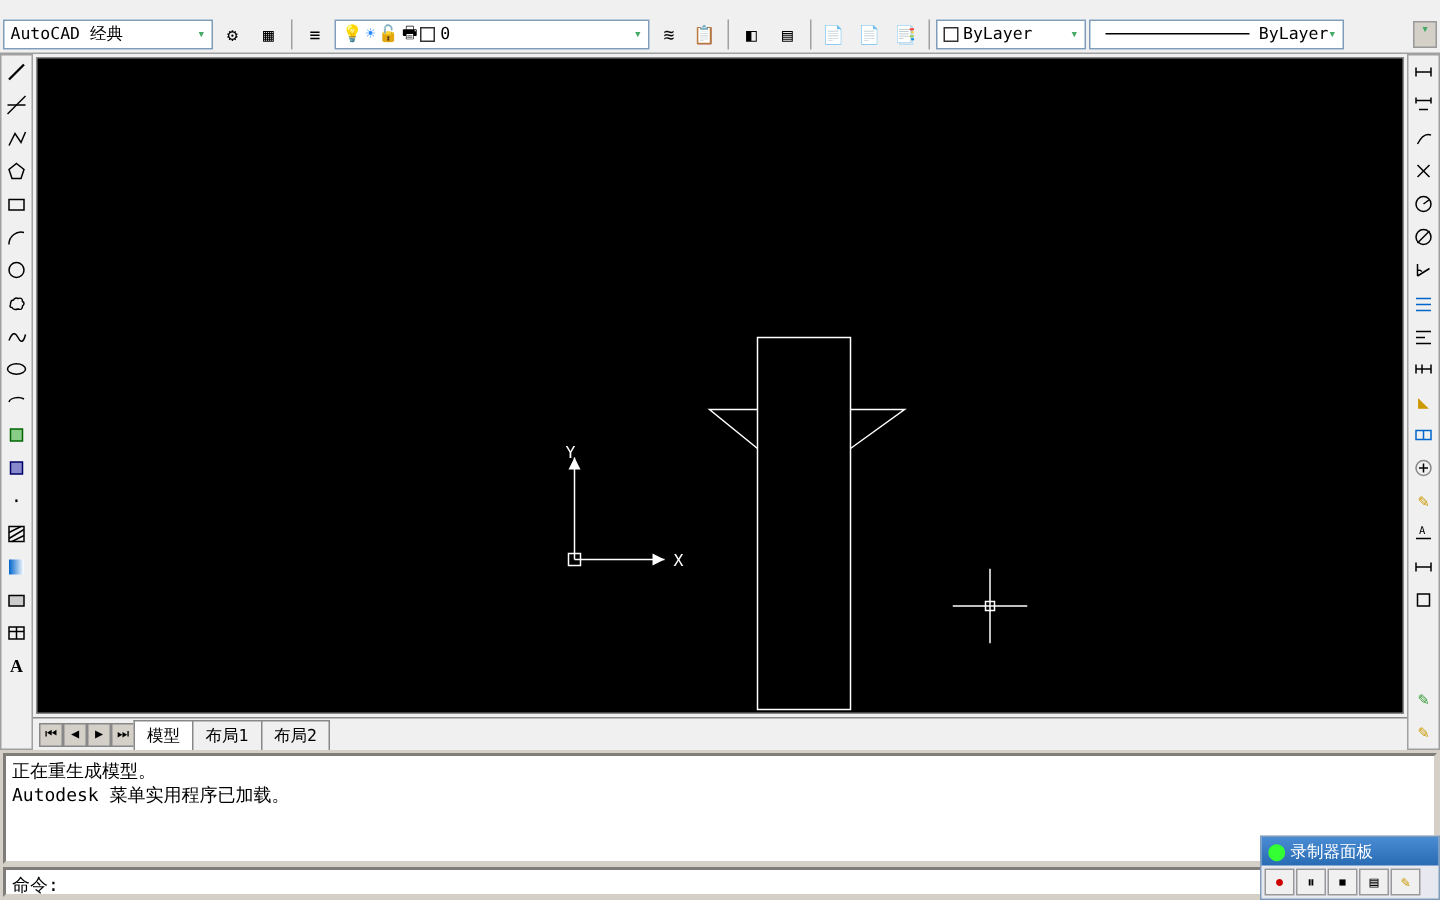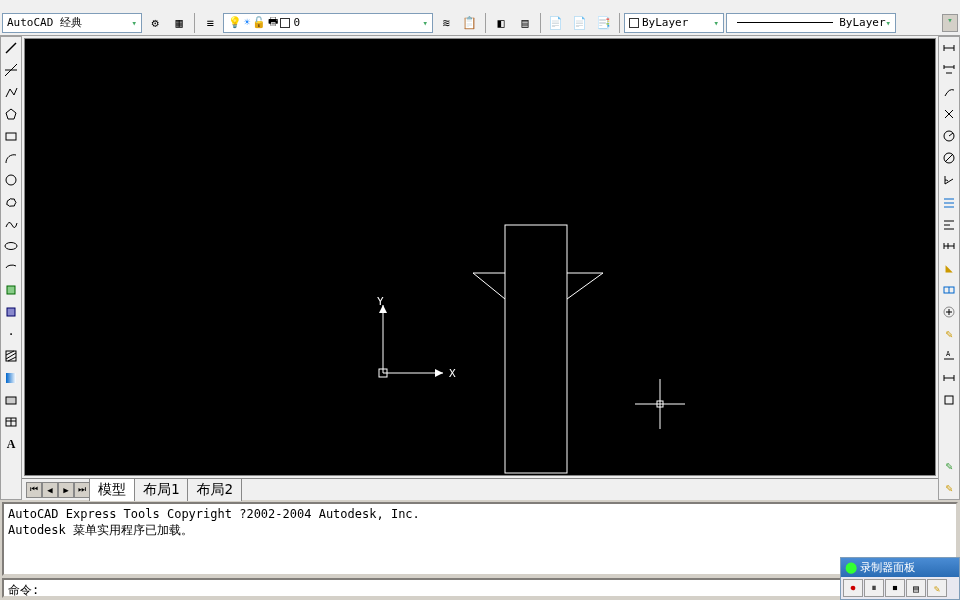--- a/index.html
+++ b/index.html
@@ -17,21 +17,21 @@
 
 .canvas-wrap { flex: 1; display: flex; flex-direction: column; background: #f0f0f0; }
 .canvas { flex: 1; background: black; position: relative; margin: 2px; border: 1px solid #888; }
 .drawing { position: absolute; }
 .drawing line, .drawing polyline, .drawing rect { stroke: white; stroke-width: 1; fill: none; }
 .cursor-cross { position: absolute; left: 610px; top: 340px; }
 .cursor-cross line { stroke: white; stroke-width: 1; }
 
 .tab-strip { height: 22px; background: #f0f0f0; display: flex; align-items: center; padding: 0 4px; gap: 0; border-top: 1px solid #888; }
 .tab-nav { width: 16px; height: 16px; background: #d4d0c8; border: 1px solid #888; display: flex; align-items: center; justify-content: center; cursor: pointer; font-size: 9px; }
-.tab { padding: 2px 8px; background: #f0f0f0; border: 1px solid #888; border-bottom: none; font-size: 14px; cursor: pointer; margin-left: -1px; }
+.tab { padding: 2px 8px; background: #f0f0f0; border: 1px solid #888; border-bottom: none; font-size: 11px; cursor: pointer; margin-left: -1px; }
 .tab.active { background: white; }
 
 .cmd-area { height: 74px; background: white; border: 2px inset #d4d0c8; margin: 2px; padding: 2px 4px; font-family: "SimSun", monospace; font-size: 12px; line-height: 16px; overflow: hidden; }
 .cmd-line { white-space: nowrap; }
 
 .recorder { position: absolute; right: 0; bottom: 0; width: 120px; background: #e8e8f0; border: 1px solid #7f9db9; }
 .rec-title { background: linear-gradient(#4a8cd4, #2a6cb4); color: white; font-size: 11px; padding: 2px 4px; display: flex; align-items: center; }
 .rec-btns { display: flex; padding: 2px; gap: 1px; }
 .rec-btn { width: 20px; height: 18px; background: #f0f0f0; border: 1px solid #999; cursor: pointer; display: flex; align-items: center; justify-content: center; font-size: 10px; }
 
@@ -321,21 +321,21 @@
           <rect x="3" y="3" width="8" height="8" stroke="#000" fill="none"></rect>
         </svg>
       </div>
     <div style="flex:1"></div>
     <div class="vtool" style="color:#393">✎</div>
     <div class="vtool" style="color:#c90">✎</div>
   </div>
 </div>
 
 <div class="cmd-area">
-  <div class="cmd-line">AutoCAD Express Tools Copyright ?2002-2004 Autodesk, Inc.</div>
+  <div class="cmd-line">正在重生成模型。</div>
   <div class="cmd-line">Autodesk 菜单实用程序已加载。</div>
 </div>
 <div style="background:white;border:2px inset #d4d0c8;margin:0 16px 2px 2px;padding:2px 4px;font-size:12px;height:20px">
   <span>命令:</span>
 </div>
 
 <div class="recorder">
   <div class="rec-title">
     <span style="color:#3f3;margin-right:3px">⬤</span>
     <span>录制器面板</span>

